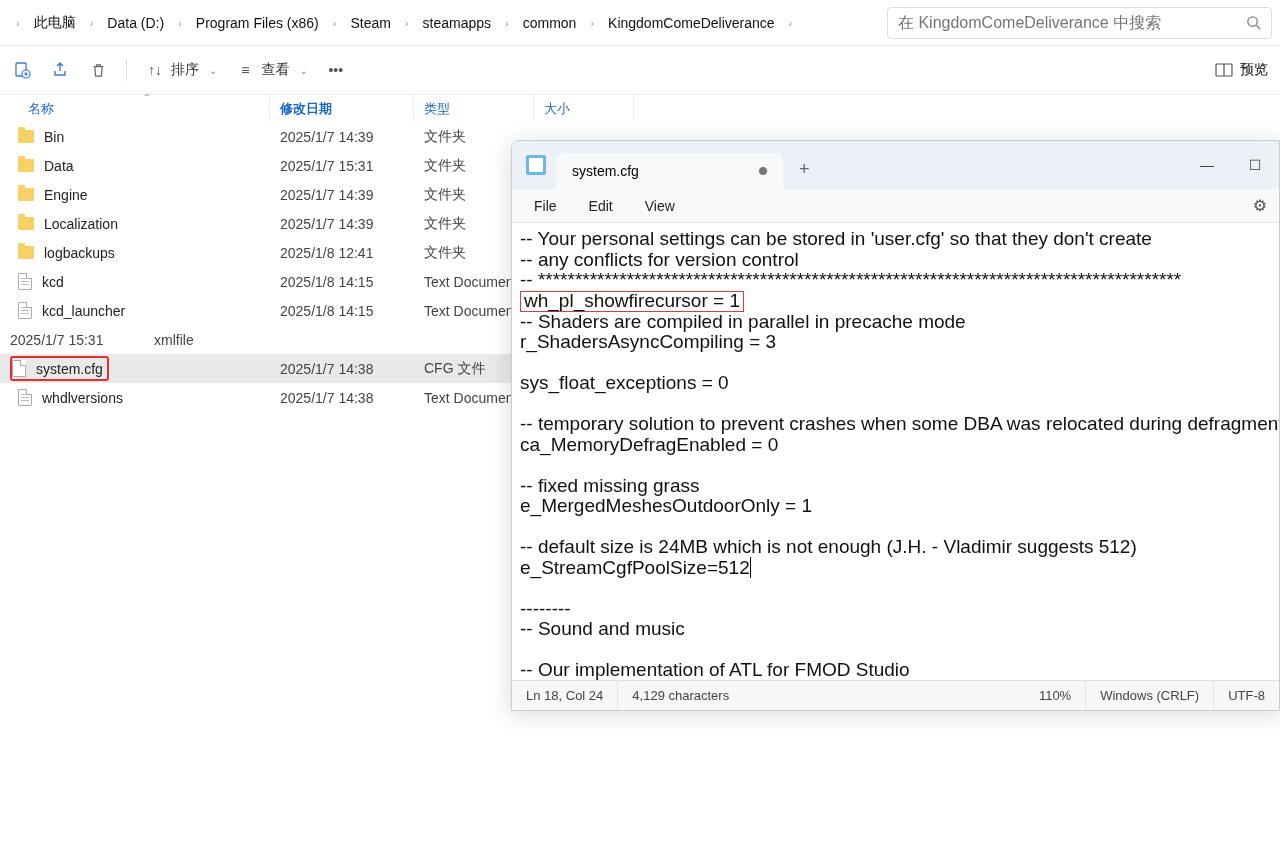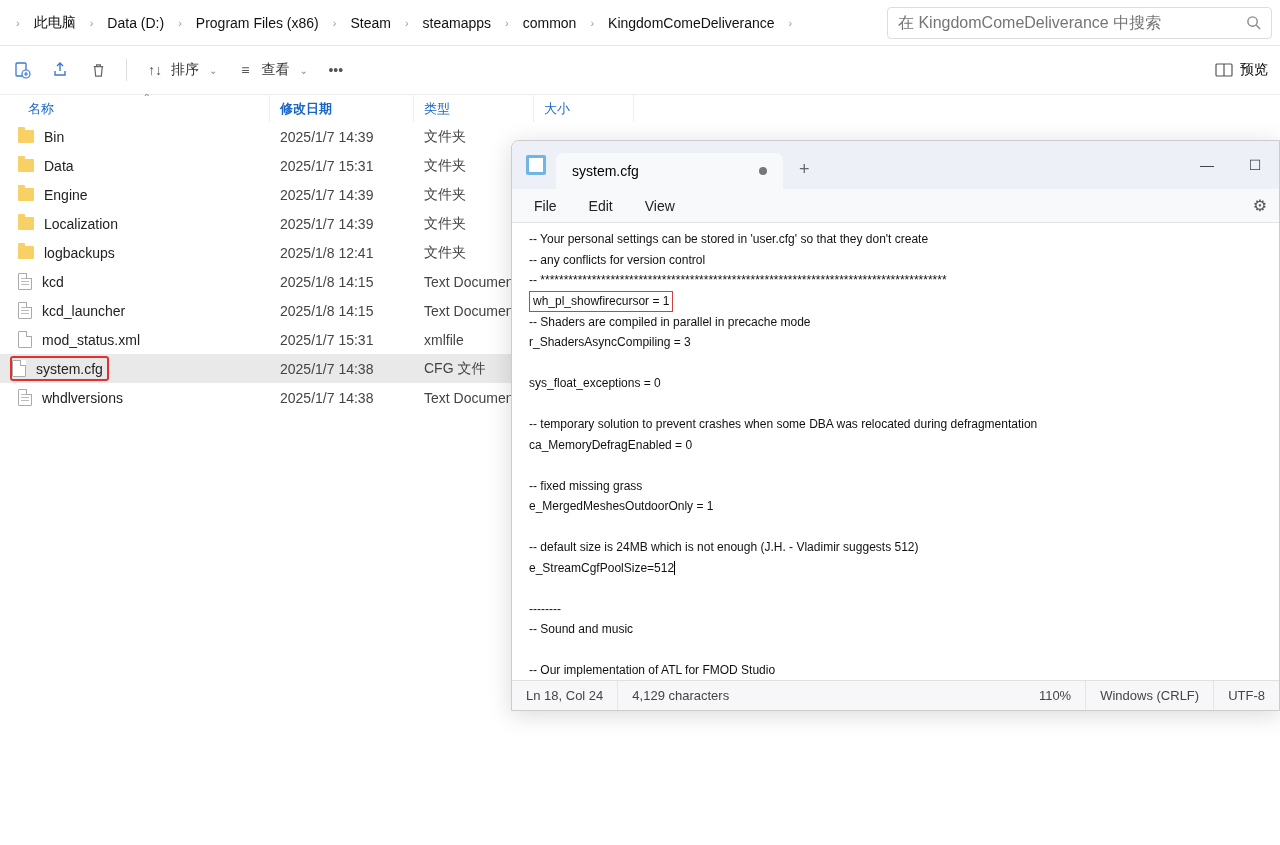--- a/index.html
+++ b/index.html
@@ -51,21 +51,21 @@
 .np-tab { margin-left: 44px; background: #f8f9fb; height: 36px; display: flex; align-items: center; padding: 0 16px; border-radius: 7px 7px 0 0; font-size: 14px; gap: 120px; margin-top: 12px; }
 .np-tab .dot { width: 8px; height: 8px; border-radius: 50%; background: #777; }
 .np-appico { position: absolute; left: 14px; top: 14px; width: 20px; height: 20px; background: #6fb5e6; border-radius: 2px; }
 .np-appico::after { content:""; position:absolute; left:3px; top:3px; right:3px; bottom:3px; background:#fff; }
 .np-newtab { margin-left: 16px; color: #666; font-size: 18px; margin-top: 8px; }
 .np-winbtns { margin-left: auto; display: flex; }
 .np-winbtn { width: 48px; height: 40px; display: flex; align-items: center; justify-content: center; color: #444; font-size: 14px; }
 .np-menubar { height: 34px; background: #f8f9fb; display: flex; align-items: center; padding-left: 10px; gap: 8px; border-bottom: 1px solid #e4e4e8; }
 .np-menu { padding: 4px 12px; font-size: 14px; color: #222; }
 .np-gear { margin-left: auto; padding: 0 12px; color: #555; }
-.np-editor { flex: 1; padding: 6px 17px; font-size: 12px; line-height: 20.5px; white-space: pre; overflow: hidden; color: #111; font-family: "Segoe UI", sans-serif; }
+.np-editor { flex: 1; padding: 6px 8px; font-size: 19px; line-height: 20.5px; white-space: pre; overflow: hidden; color: #111; font-family: "Segoe UI", sans-serif; }
 .np-editor .boxed { border: 1.5px solid #d04040; padding: 0 3px 1px 3px; display: inline-block; line-height: 18px; }
 .cursor { border-right: 1.5px solid #000; }
 .np-status { height: 30px; border-top: 1px solid #e0e0e0; display: flex; align-items: center; font-size: 13px; color: #444; background: #f7f7f9; }
 .np-status .cell { padding: 0 14px; border-right: 1px solid #e5e5e5; height: 100%; display: flex; align-items: center; }
 .np-status .grow { flex: 1; border: none; }
 
 svg { display: block; }
 </style>
 </head>
 <body>
@@ -216,24 +216,20 @@
     </div>
     <div class="file-row">
       <div class="c-name">
         <span class="file-ico txt"></span>
         <span>kcd_launcher</span>
       </div>
       <div class="c-date">2025/1/8 14:15</div>
       <div class="c-type">Text Document</div>
     </div>
     <div class="file-row">
-      <div class="c-name">
-        <span class="file-ico"></span>
-        <span>mod_status.xml</span>
-      </div>
       <div class="c-date">2025/1/7 15:31</div>
       <div class="c-type">xmlfile</div>
     </div>
     <div class="file-row selected">
       <div class="c-name" style="padding-left: 14px;">
         <span class="hl-box" style="display: inline-flex; align-items: center; gap: 10px;">
           <span class="file-ico"></span>
           <span>system.cfg</span>
         </span>
       </div>

